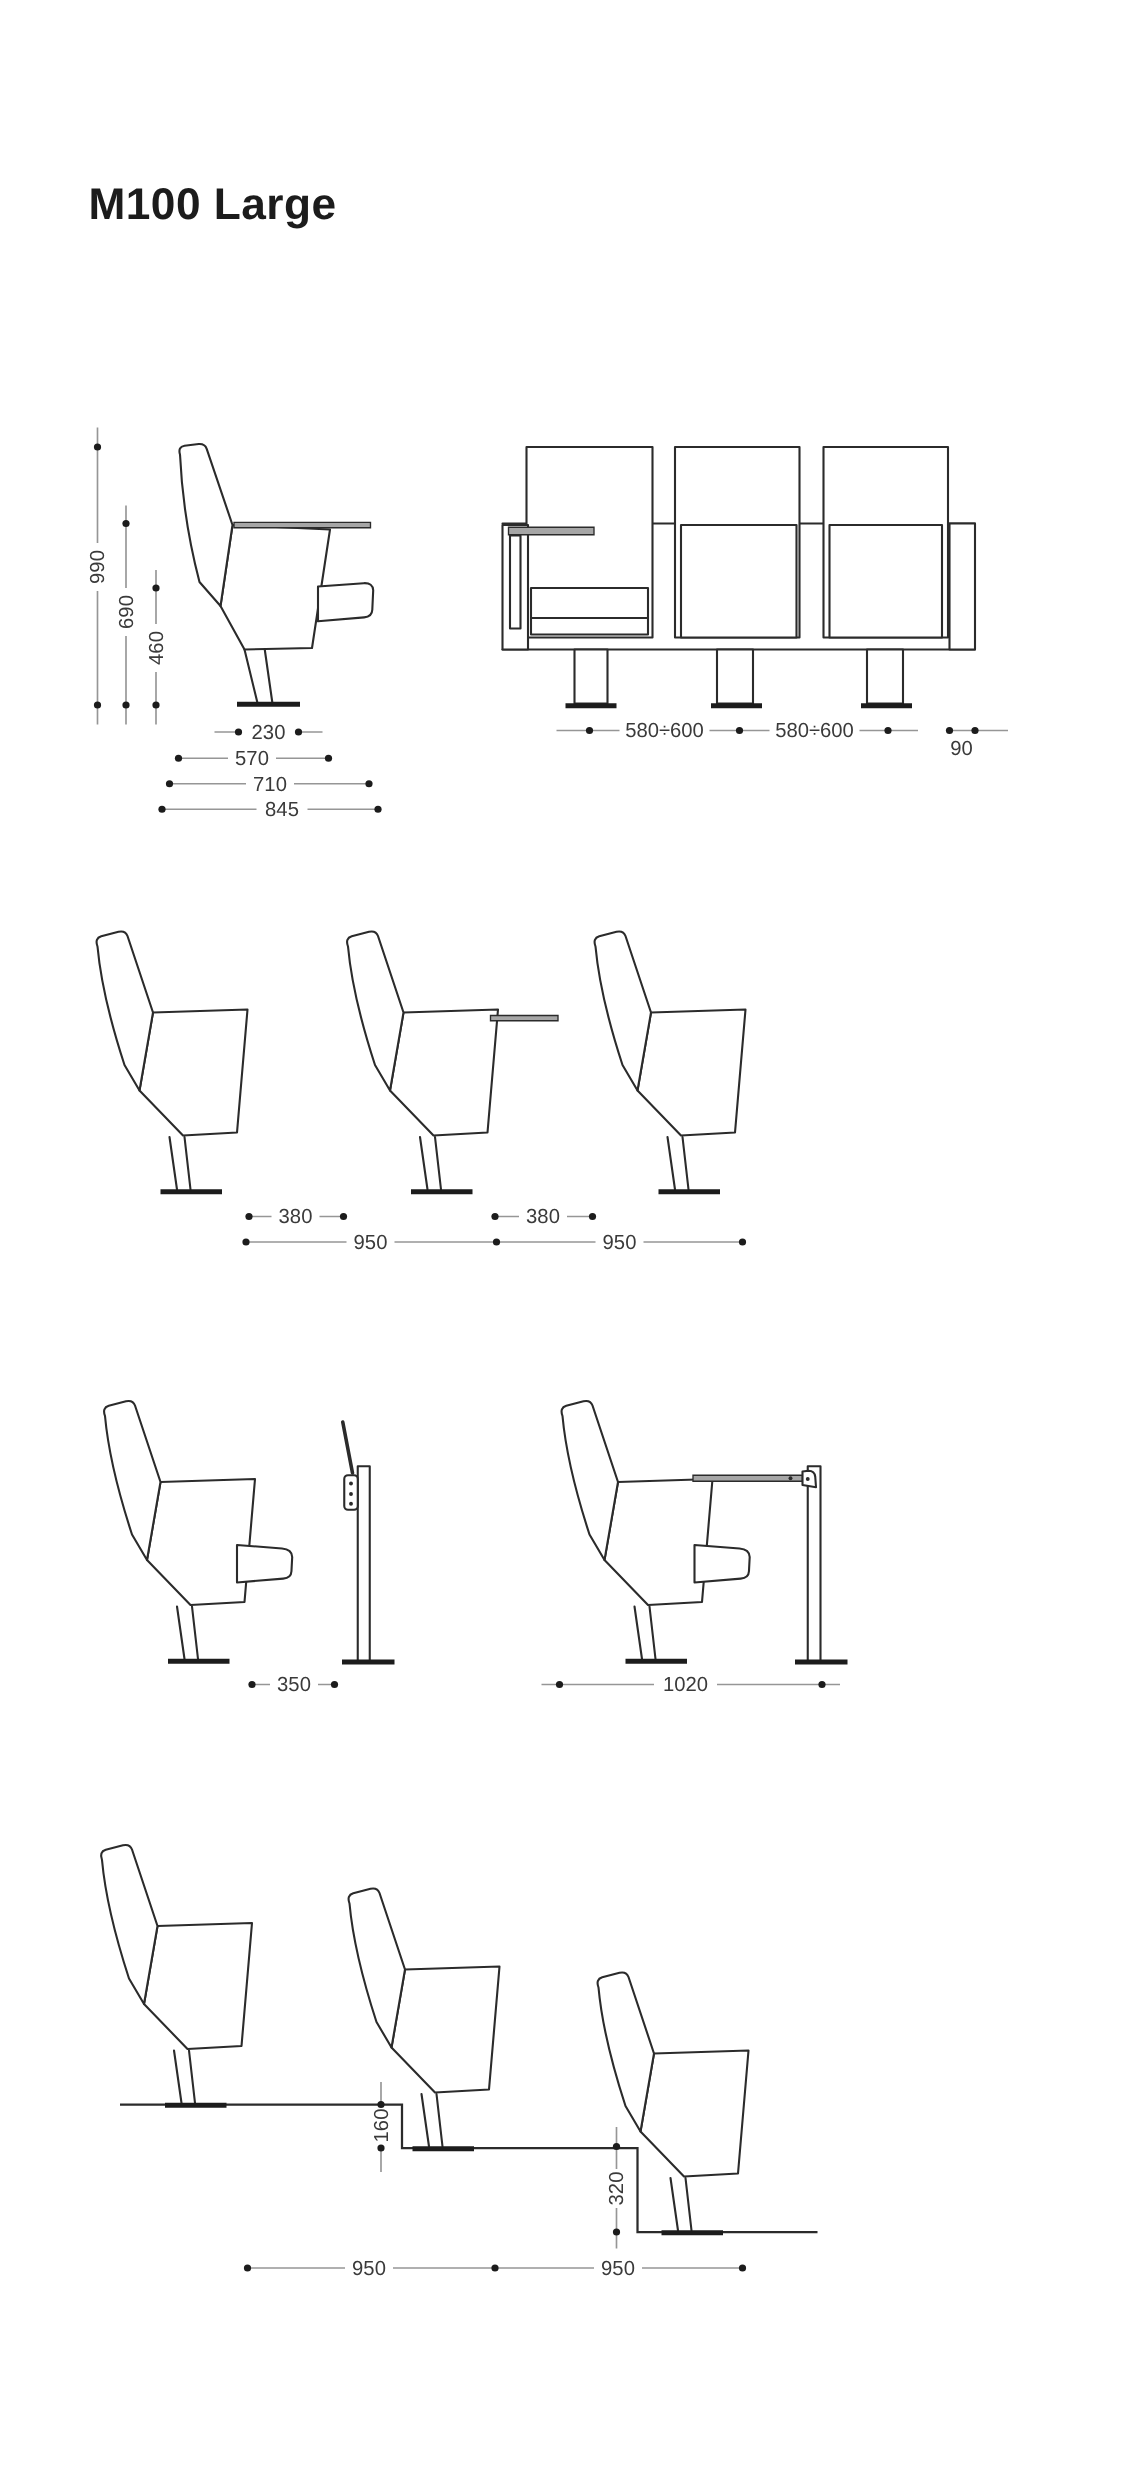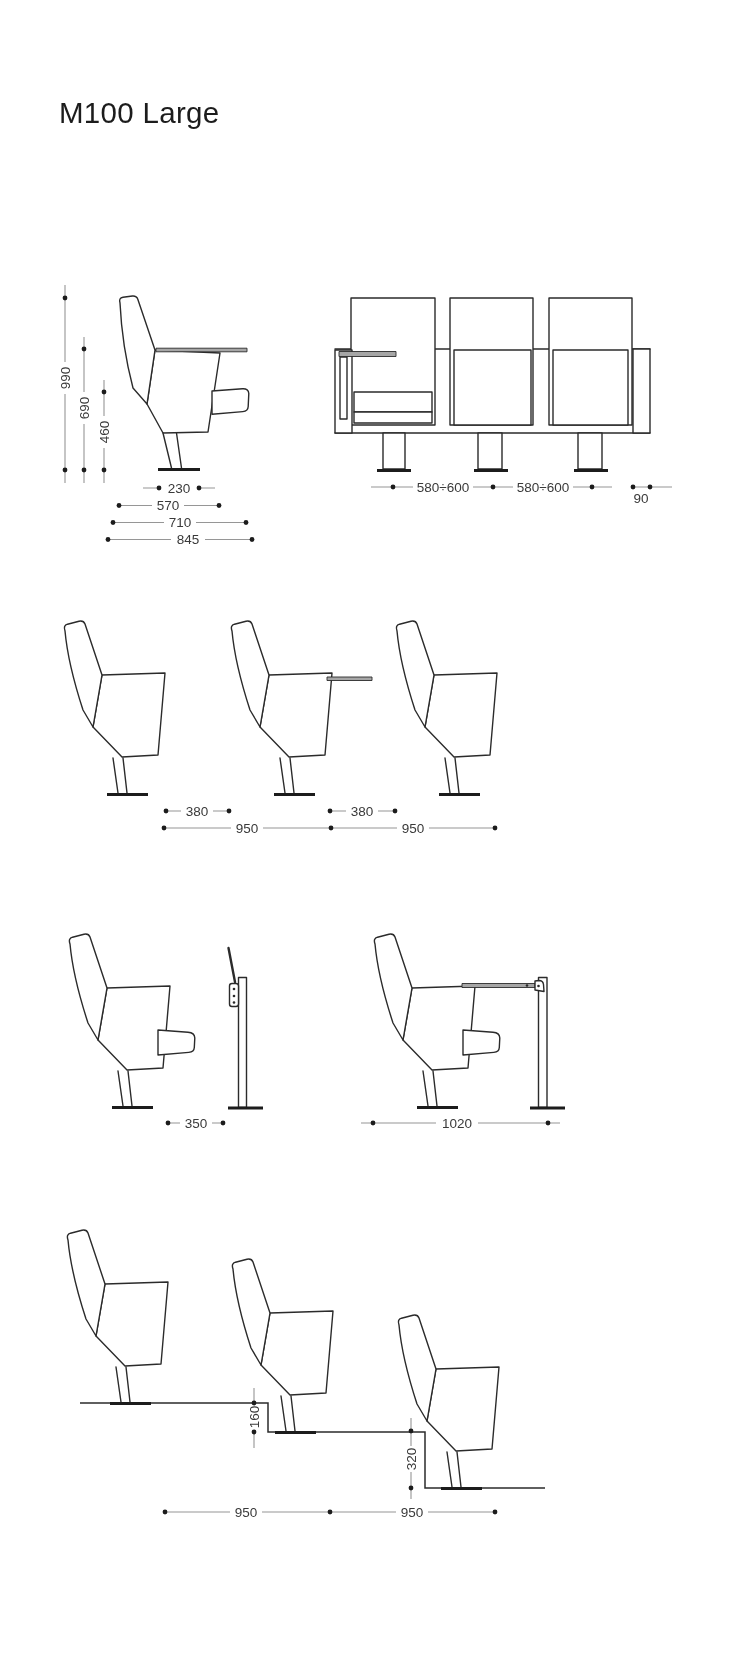--- a/index.html
+++ b/index.html
@@ -1,17 +1,17 @@
 <!DOCTYPE html>
 <html><head>
 <meta charset="utf-8">
 <style>
   html,body { margin:0; padding:0; background:#ffffff; }
   body { width:750px; height:1655px; position:relative; font-family:"Liberation Sans",sans-serif; }
-  .title { position:absolute; left:59px; top:96px; margin:0; font-size:29.5px; font-weight:400;
+  .title { position:absolute; left:59px; top:120px; margin:0; font-size:29.5px; font-weight:700;
            color:#1c1c1c; letter-spacing:0.3px; font-family:"Liberation Sans",sans-serif; }
   svg.sheet { position:absolute; left:0; top:0; }
   .body  { fill:#ffffff; stroke:#2b2b2b; stroke-width:1.4; stroke-linejoin:round; }
   .ln    { fill:none; stroke:#2b2b2b; stroke-width:1.4; stroke-linecap:round; stroke-linejoin:round; }
   .floor { fill:none; stroke:#2b2b2b; stroke-width:1.5; stroke-linejoin:miter; stroke-linecap:butt; }
   .thick { fill:none; stroke:#1c1c1c; stroke-width:3.2; stroke-linecap:butt; }
   .tab   { fill:#a6a6a6; stroke:#2b2b2b; stroke-width:0.9; }
   .dim   { fill:none; stroke:#969696; stroke-width:1.1; }
   .dot   { fill:#1c1c1c; }
   .hdot  { fill:#2b2b2b; }

